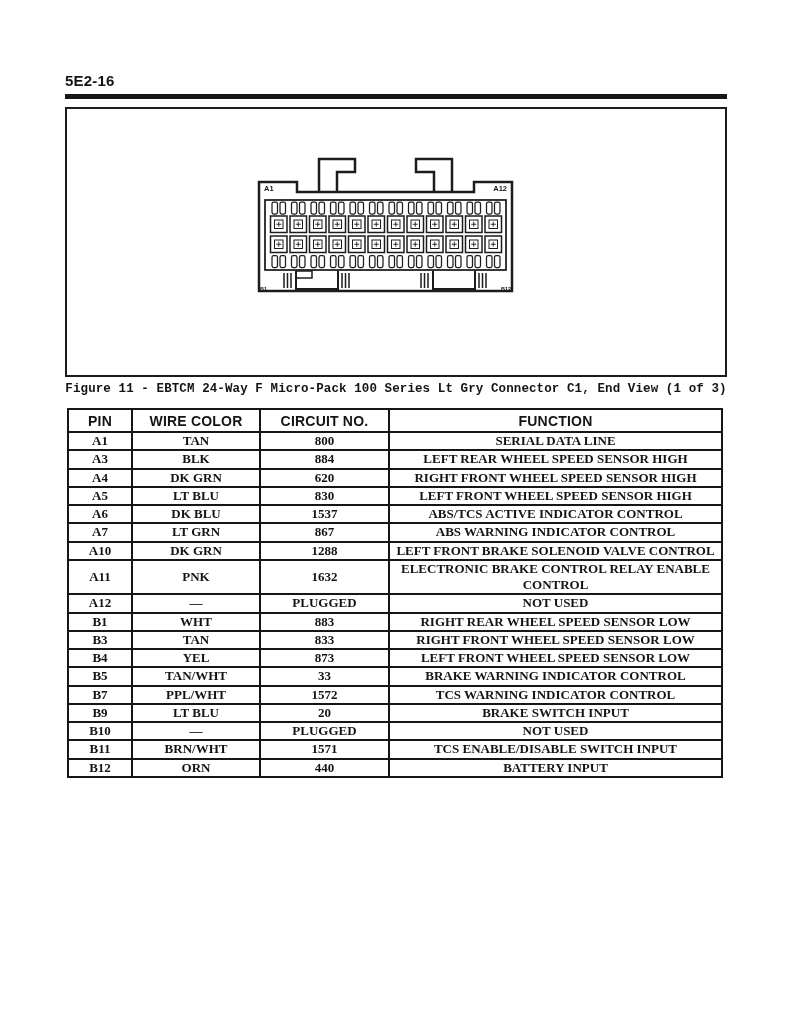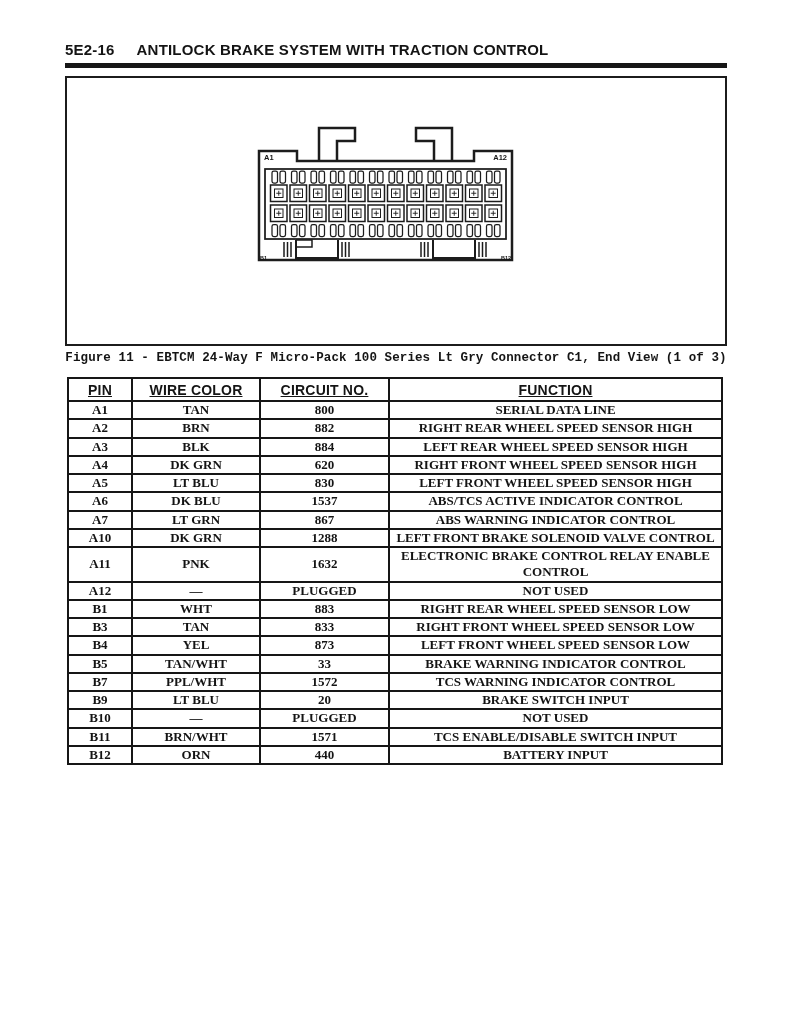--- a/index.html
+++ b/index.html
@@ -4,21 +4,21 @@
 <style>
   * { margin:0; padding:0; box-sizing:border-box; }
   body { background:#e8e8e8; font-family:"Liberation Sans", sans-serif; }
   .page {
     position:relative; width:791px; height:1024px; background:#ffffff;
     color:#141414; overflow:hidden;
   }
   .content { position:absolute; left:65px; top:0; width:662px; }
 
   .page-header {
-    margin-top:41px; padding-bottom:5px;
+    margin-top:72px; padding-bottom:5px;
     border-bottom:5px solid #161616;
     font-weight:bold; font-size:15px; letter-spacing:0.2px;
     display:flex; align-items:baseline;
   }
   .page-header .code { margin-right:22px; }
 
   .figure-box {
     margin-top:8px; height:270px;
     border:2.5px solid #1c1c1c;
     position:relative;
@@ -37,37 +37,36 @@
     border:2.5px solid #161616;
   }
   table.pin-table col.c-pin { width:64px; }
   table.pin-table col.c-color { width:128px; }
   table.pin-table col.c-circuit { width:129px; }
   table.pin-table th, table.pin-table td {
     border:2px solid #161616; text-align:center; vertical-align:middle;
   }
   table.pin-table th {
     font-family:"Liberation Sans", sans-serif;
-    font-size:14px; font-weight:bold; height:23px; letter-spacing:0.2px;text-decoration:underline;
+    font-size:14px; font-weight:bold; height:23px; letter-spacing:0.2px;
   }
   table.pin-table td {
     font-family:"Liberation Serif", serif;
     font-size:13px; font-weight:bold;
     height:17.5px; padding:0 6px; line-height:1.25;
   }
 </style>
 </head>
 <body>
 
 <div class="page">
   <div class="content">
 
     <div class="page-header">
       <span class="code">5E2-16</span>
-      <span class="title">ANTILOCK BRAKE SYSTEM WITH TRACTION CONTROL</span>
     </div>
 
     <div class="figure-box">
       <svg class="connector-svg" width="265" height="145" viewBox="0 0 530 290">
 
         <path d="M132,90 V14 H204 V40 H168 V90 Z" fill="#ffffff" stroke="#1c1c1c" stroke-width="5"></path>
         <path d="M398,90 V14 H326 V40 H362 V90 Z" fill="#ffffff" stroke="#1c1c1c" stroke-width="5"></path>
 
         <path d="M12,278 V60 H88 V80 H442 V60 H518 V278 Z" fill="#ffffff" stroke="#1c1c1c" stroke-width="5"></path>
 
@@ -233,26 +232,20 @@
         </tr>
       </thead>
       <tbody>
           <tr>
             <td>A1</td>
             <td>TAN</td>
             <td>800</td>
             <td>SERIAL DATA LINE</td>
           </tr>
           <tr>
-            <td>A2</td>
-            <td>BRN</td>
-            <td>882</td>
-            <td>RIGHT REAR WHEEL SPEED SENSOR HIGH</td>
-          </tr>
-          <tr>
             <td>A3</td>
             <td>BLK</td>
             <td>884</td>
             <td>LEFT REAR WHEEL SPEED SENSOR HIGH</td>
           </tr>
           <tr>
             <td>A4</td>
             <td>DK GRN</td>
             <td>620</td>
             <td>RIGHT FRONT WHEEL SPEED SENSOR HIGH</td>

